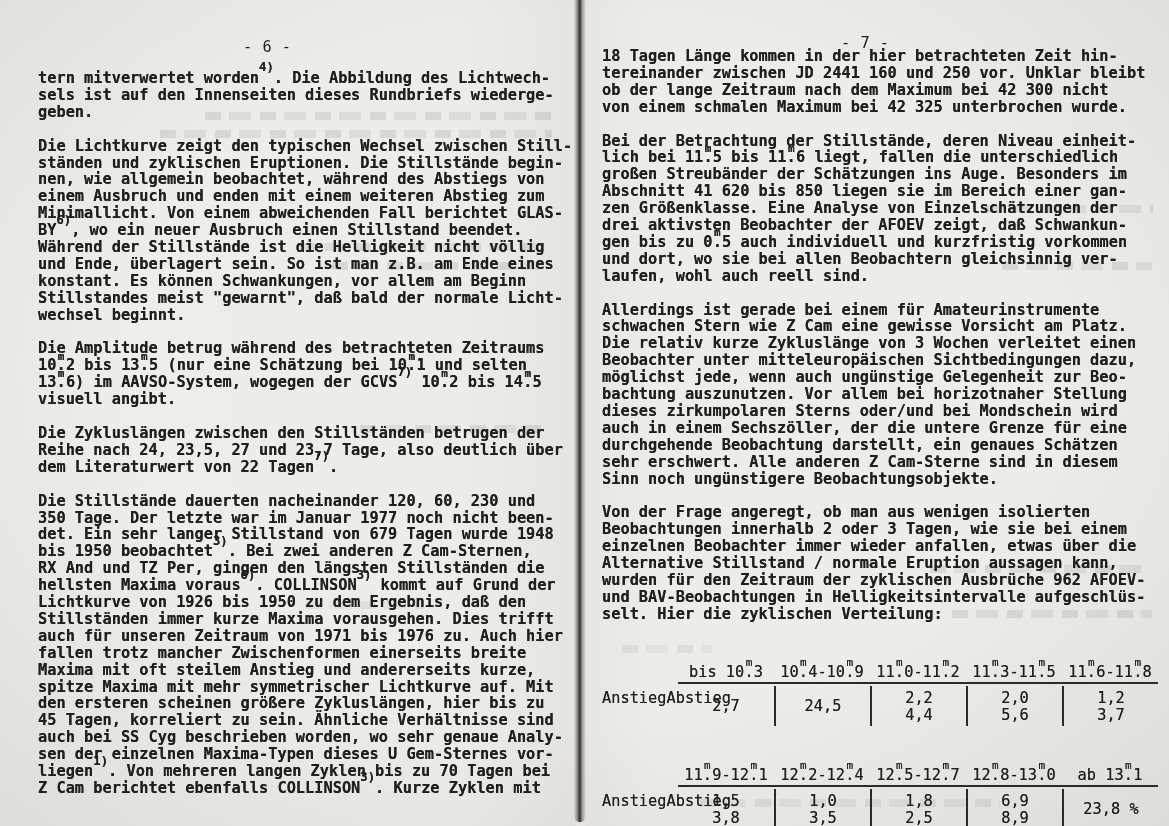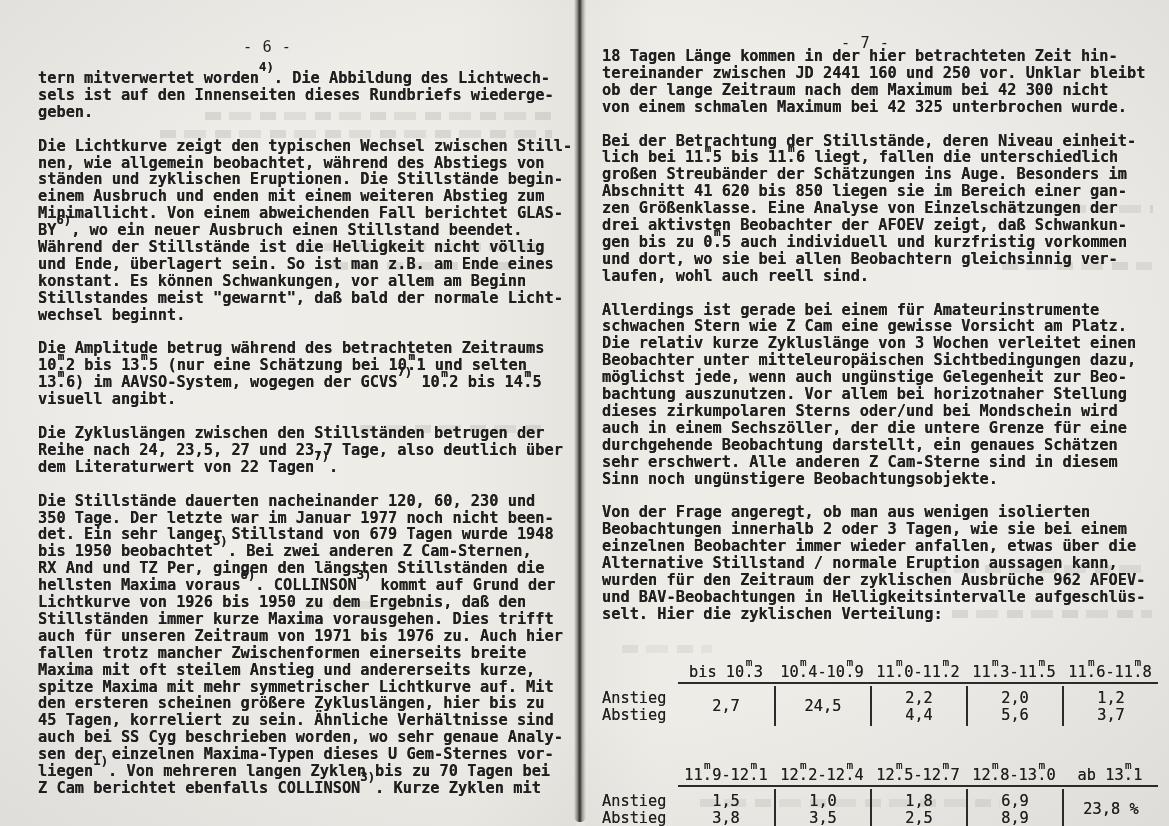--- a/index.html
+++ b/index.html
@@ -33,21 +33,21 @@
   sup.ref{font-size:.8em;position:relative;top:-.45em;line-height:0;}
   .mg{position:relative;display:inline-block;width:.62em;text-align:center;}
   .mg i{position:absolute;left:0;width:100%;top:-.6em;text-align:center;
     font-size:.72em;font-style:normal;line-height:1;}
   
   .vtable{margin-top:18px;width:558px;}
   .trow{display:grid;grid-template-columns:76px repeat(5,96px);}
   .thead .th{border-bottom:2px solid #2b2b2b;padding-bottom:1px;text-align:center;white-space:nowrap;}
   .thead{margin-bottom:2px;margin-top:41px;}
   .tband2{margin-top:9px;}
-  .tlabels{display:flex;flex-direction:column;justify-content:space-between;padding:4px 0 2px;}
+  .tlabels{display:flex;flex-direction:row;justify-content:space-between;padding:4px 0 2px;}
   .td{padding:4px 0 2px;text-align:center;}
   .td.sep{border-left:2px solid #2b2b2b;}
   .td div{line-height:17px;}
   .td .merged{display:flex;height:100%;align-items:center;justify-content:center;}
   
   .sm{position:absolute;height:8px;opacity:.45;filter:blur(.7px);z-index:1;
     background:repeating-linear-gradient(90deg,rgba(125,122,115,.40) 0 16px,rgba(125,122,115,0) 16px 24px,rgba(125,122,115,.30) 24px 46px,rgba(125,122,115,0) 46px 55px);}
   .s1{left:205px;top:112px;width:350px;}
   .s2{left:160px;top:130px;width:392px;}
   .s3{left:300px;top:243px;width:240px;}
@@ -69,22 +69,22 @@
   <div class="page page-left">
     <div class="pagenum">- 6 -</div>
     <div class="textcol">
         <div class="para">
           <div class="line">tern mitverwertet worden<sup class="ref">4)</sup>. Die Abbildung des Lichtwech-</div>
           <div class="line">sels ist auf den Innenseiten dieses Rundbriefs wiederge-</div>
           <div class="line">geben.</div>
         </div>
         <div class="para">
           <div class="line">Die Lichtkurve zeigt den typischen Wechsel zwischen Still-</div>
+          <div class="line">ständen und zyklischen Eruptionen. Die Stillstände begin-</div>
           <div class="line">nen, wie allgemein beobachtet, während des Abstiegs von</div>
-          <div class="line">ständen und zyklischen Eruptionen. Die Stillstände begin-</div>
           <div class="line">einem Ausbruch und enden mit einem weiteren Abstieg zum</div>
           <div class="line">Minimallicht. Von einem abweichenden Fall berichtet GLAS-</div>
           <div class="line">BY<sup class="ref">6)</sup>, wo ein neuer Ausbruch einen Stillstand beendet.</div>
           <div class="line">Während der Stillstände ist die Helligkeit nicht völlig</div>
           <div class="line">und Ende, überlagert sein. So ist man z.B. am Ende eines</div>
           <div class="line">konstant. Es können Schwankungen, vor allem am Beginn</div>
           <div class="line">Stillstandes meist "gewarnt", daß bald der normale Licht-</div>
           <div class="line">wechsel beginnt.</div>
         </div>
         <div class="para">

